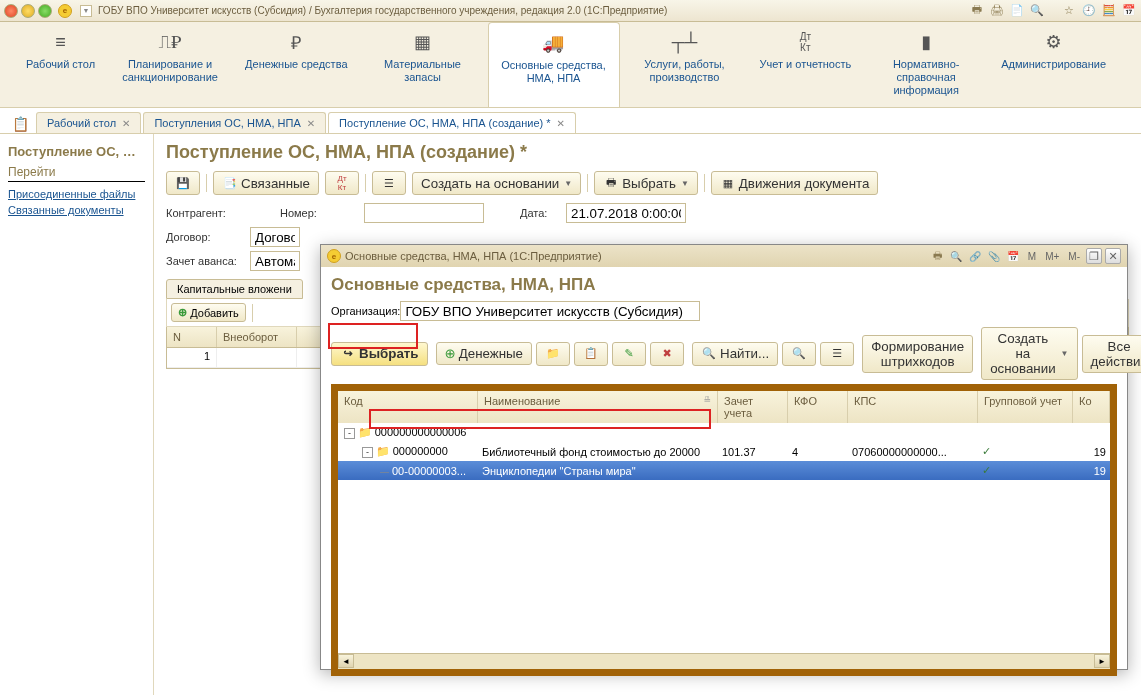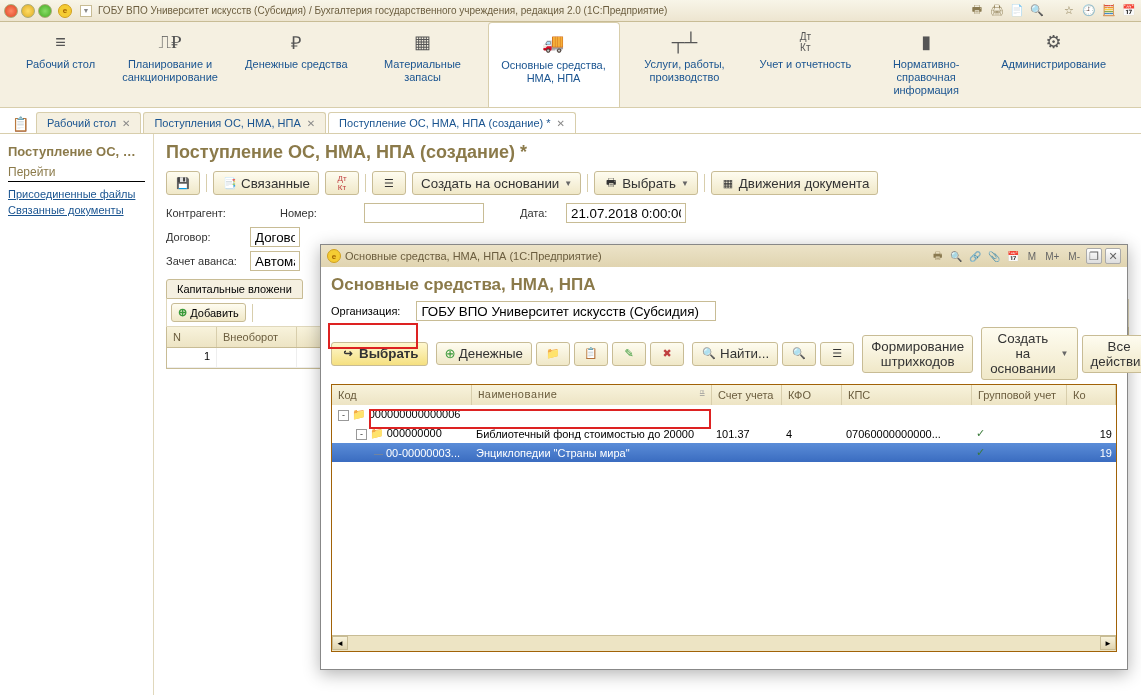--- a/index.html
+++ b/index.html
@@ -66,23 +66,23 @@
     
     
     .dialog { position: absolute; left: 320px; top: 244px; width: 808px; height: 426px; background: #fff; border: 1px solid #888; box-shadow: 0 4px 16px rgba(0,0,0,0.3); }
     .dlg-title { height: 22px; background: linear-gradient(#ece3c8, #e0d4b0); display: flex; align-items: center; padding: 0 6px; color: #6b5d3e; }
     .dlg-title-right { margin-left: auto; display: flex; gap: 3px; align-items:center;}
     .dlg-tico{width:16px;height:16px;display:flex;align-items:center;justify-content:center;font-size:10px;color:#8a7a50;border:1px solid transparent;}
     .mbtn{padding:0 3px;font-size:10px;color:#666;}
     .dlg-close{width:16px;height:16px;display:flex;align-items:center;justify-content:center;font-size:11px;color:#666;border:1px solid #aaa;border-radius:2px;background:linear-gradient(#fff,#ddd);}
     .dlg-body { padding: 8px 10px; }
     .dlg-h1 { color: #8b7a4a; font-size: 17px; font-weight: bold; margin-bottom: 6px; }
-    .dlg-form-row{display:flex;align-items:center;gap:16px;margin-bottom:6px;}
+    .dlg-form-row{display:flex;align-items:center;gap:0;margin-bottom:6px;}
     .dlg-toolbar { display: flex; align-items: center; gap: 4px; margin-bottom: 4px; flex-wrap:nowrap;}
-    .dlg-grid { border: 1px solid #a16207; }
+    .dlg-grid { border: 7px solid #a16207; }
     .dlg-grid-head { display: flex; background: linear-gradient(#f8f3dc, #ede4c4); }
     .dgh { padding: 4px 6px; border-right: 1px solid #d8ceac; color: #6b5d3e; }
     .dlg-grid-body { height: 230px; background: #fff; overflow:hidden;}
     .dlg-row { display: flex; height: 19px; align-items: center; }
     .dlg-row.sel { background: linear-gradient(#5b8dd8, #3a6cc0); color: #fff; }
     .dgc { padding: 1px 4px; overflow: hidden; white-space: nowrap; }
     .tree-toggle{display:inline-block;width:11px;height:11px;border:1px solid #999;text-align:center;line-height:9px;font-size:9px;margin-right:3px;background:#fff;color:#333;}
     .folder-ico{color:#e8b030;margin-right:3px;}
     .item-ico{color:#888;margin-right:3px;font-size:9px;}
     .redbox { border: 2px solid #dd2222; position: absolute; pointer-events: none; }
@@ -319,25 +319,25 @@
       <button class="btn" style="margin-left:auto">
           <span>Все действия</span>
           <span class="dd">▼</span>
         </button>
 
     </div>
 
     <div class="dlg-grid">
       <div class="dlg-grid-head">
         <div class="dgh" style="width:140px">Код</div>
-        <div class="dgh" style="width:240px;display:flex;font-family:Liberation Mono, monospace;">
+        <div class="dgh" style="width:240px;display:flex;">
             <span>Наименование</span>
             <span style="margin-left:auto;font-size:9px;color:#999;">≞</span>
           </div>
-        <div class="dgh" style="width:70px">Счет учета</div>
+        <div class="dgh" style="width:70px">Зачет учета</div>
         <div class="dgh" style="width:60px">КФО</div>
         <div class="dgh" style="width:130px">КПС</div>
         <div class="dgh" style="width:95px">Групповой учет</div>
         <div class="dgh" style="flex:1">Ко</div>
       </div>
       <div class="dlg-grid-body" id="dlg-rows">
           <div class="dlg-row">
             <div class="dgc" style="width:140px;padding-left:6px"><span class="tree-toggle">-</span><span class="folder-ico">📁</span><span>000000000000006</span></div>
             <div class="dgc" style="width:70px"></div>
             <div class="dgc" style="width:60px"></div>

